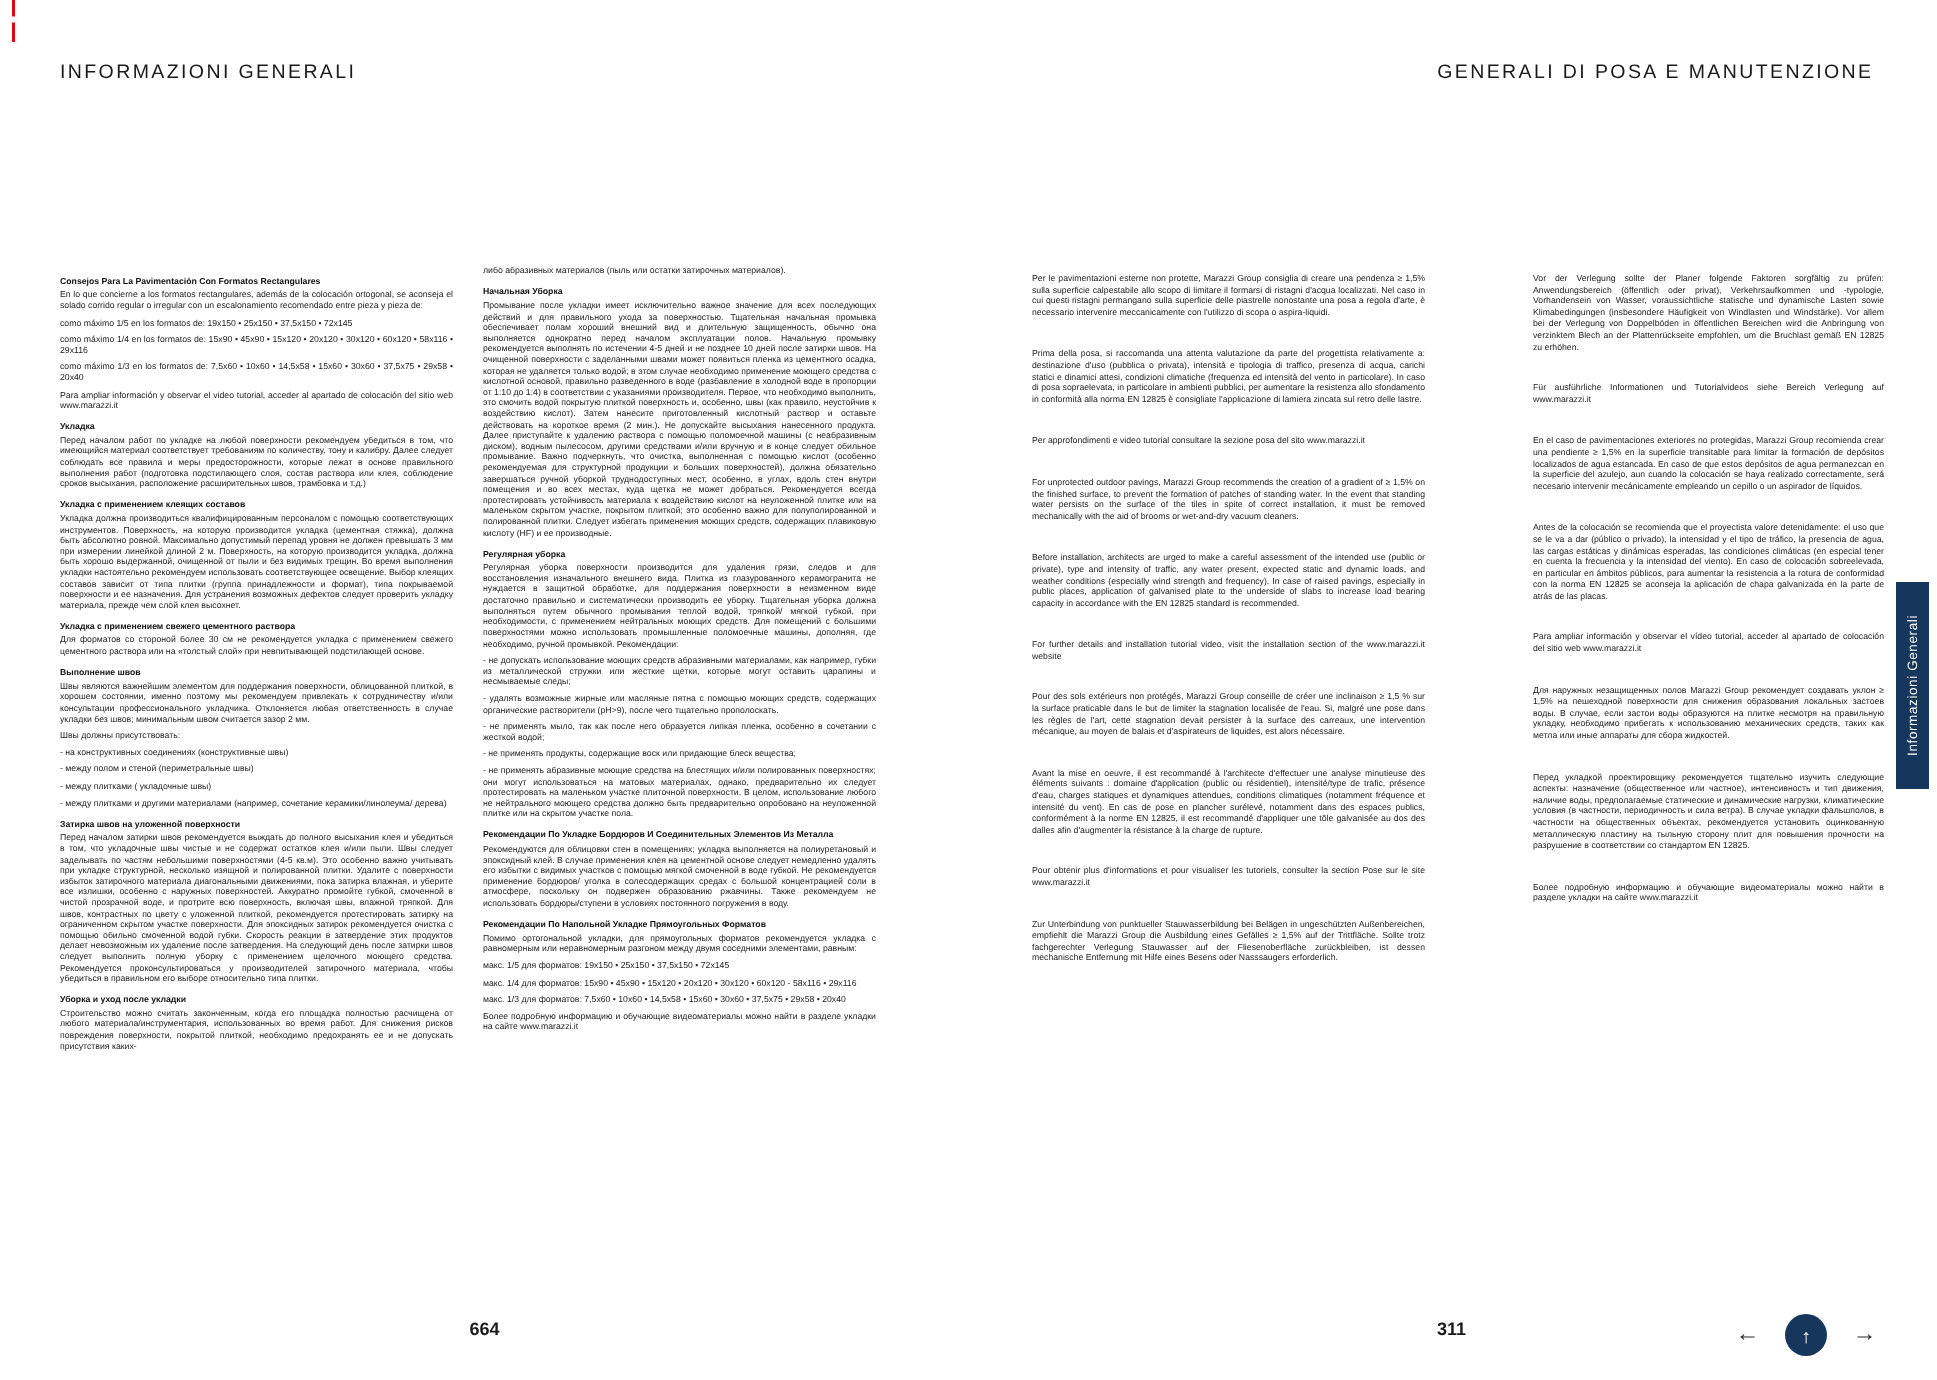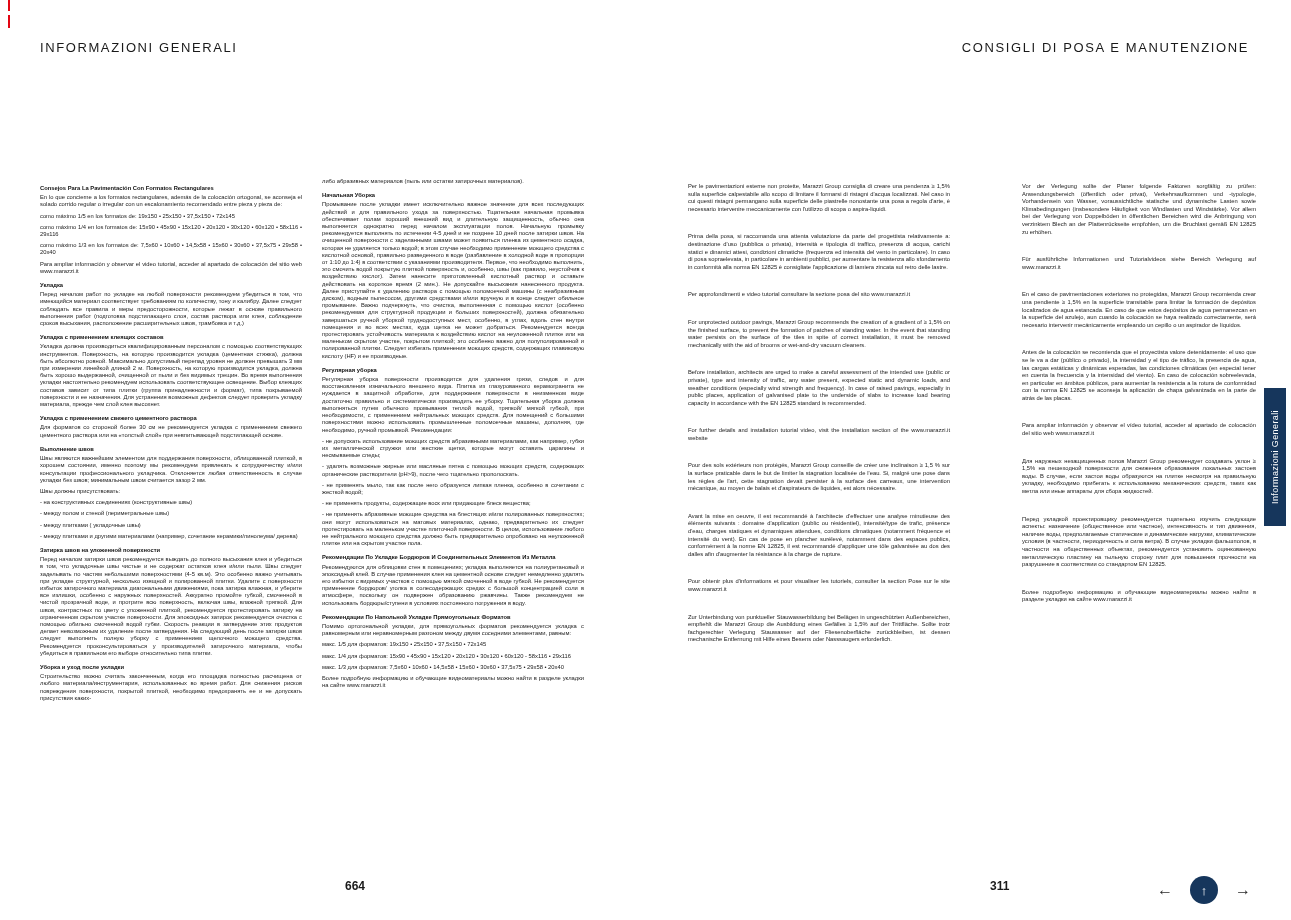--- a/index.html
+++ b/index.html
@@ -36,21 +36,20 @@
   }
   .blk-para {
     font-size:5.8px; line-height:7.2px; margin-bottom:4px;
     text-align:justify; color:#222;
   }
   .col-spaced .blk-para { margin-bottom:20px; line-height:7.6px; }
 
   .page-number {
     position:absolute; font-size:12px; font-weight:bold; color:#1a1a1a;
     top:879px;
-    margin-left:32px;
   }
   .page-number.left { left:313px; }
   .page-number.right { left:958px; }
 
   .side-tab {
     position:absolute; right:5px; top:388px; width:22px; height:138px;
     background:#16365c; display:flex; align-items:center; justify-content:center;
     cursor:pointer;
   }
   .side-tab span {
@@ -73,21 +72,21 @@
     font-size:13px; cursor:pointer; user-select:none;
   }
 </style>
 </head>
 <body>
 
 <div class="crop-mark seg1"></div>
 <div class="crop-mark seg2"></div>
 
 <div class="header-left">INFORMAZIONI GENERALI</div>
-<div class="header-right">CONSIGLI DI POSA E MANUTENZIONE</div>
+<div class="header-right">GENERALI DI POSA E MANUTENZIONE</div>
 
 <div class="col" id="col-0">
     <div class="blk-heading">Consejos Para La Pavimentación Con Formatos Rectangulares</div>
     <p class="blk-para">En lo que concierne a los formatos rectangulares, además de la colocación ortogonal, se aconseja el solado corrido regular o irregular con un escalonamiento recomendado entre pieza y pieza de:</p>
     <p class="blk-para">como máximo 1/5 en los formatos de: 19x150 • 25x150 • 37,5x150 • 72x145</p>
     <p class="blk-para">como máximo 1/4 en los formatos de: 15x90 • 45x90 • 15x120 • 20x120 • 30x120 • 60x120 • 58x116 • 29x116</p>
     <p class="blk-para">como máximo 1/3 en los formatos de: 7,5x60 • 10x60 • 14,5x58 • 15x60 • 30x60 • 37,5x75 • 29x58 • 20x40</p>
     <p class="blk-para">Para ampliar información y observar el video tutorial, acceder al apartado de colocación del sitio web www.marazzi.it</p>
     <div class="blk-heading">Укладка</div>
     <p class="blk-para">Перед началом работ по укладке на любой поверхности рекомендуем убедиться в том, что имеющийся материал соответствует требованиям по количеству, тону и калибру. Далее следует соблюдать все правила и меры предосторожности, которые лежат в основе правильного выполнения работ (подготовка подстилающего слоя, состав раствора или клея, соблюдение сроков высыхания, расположение расширительных швов, трамбовка и т.д.)</p>

